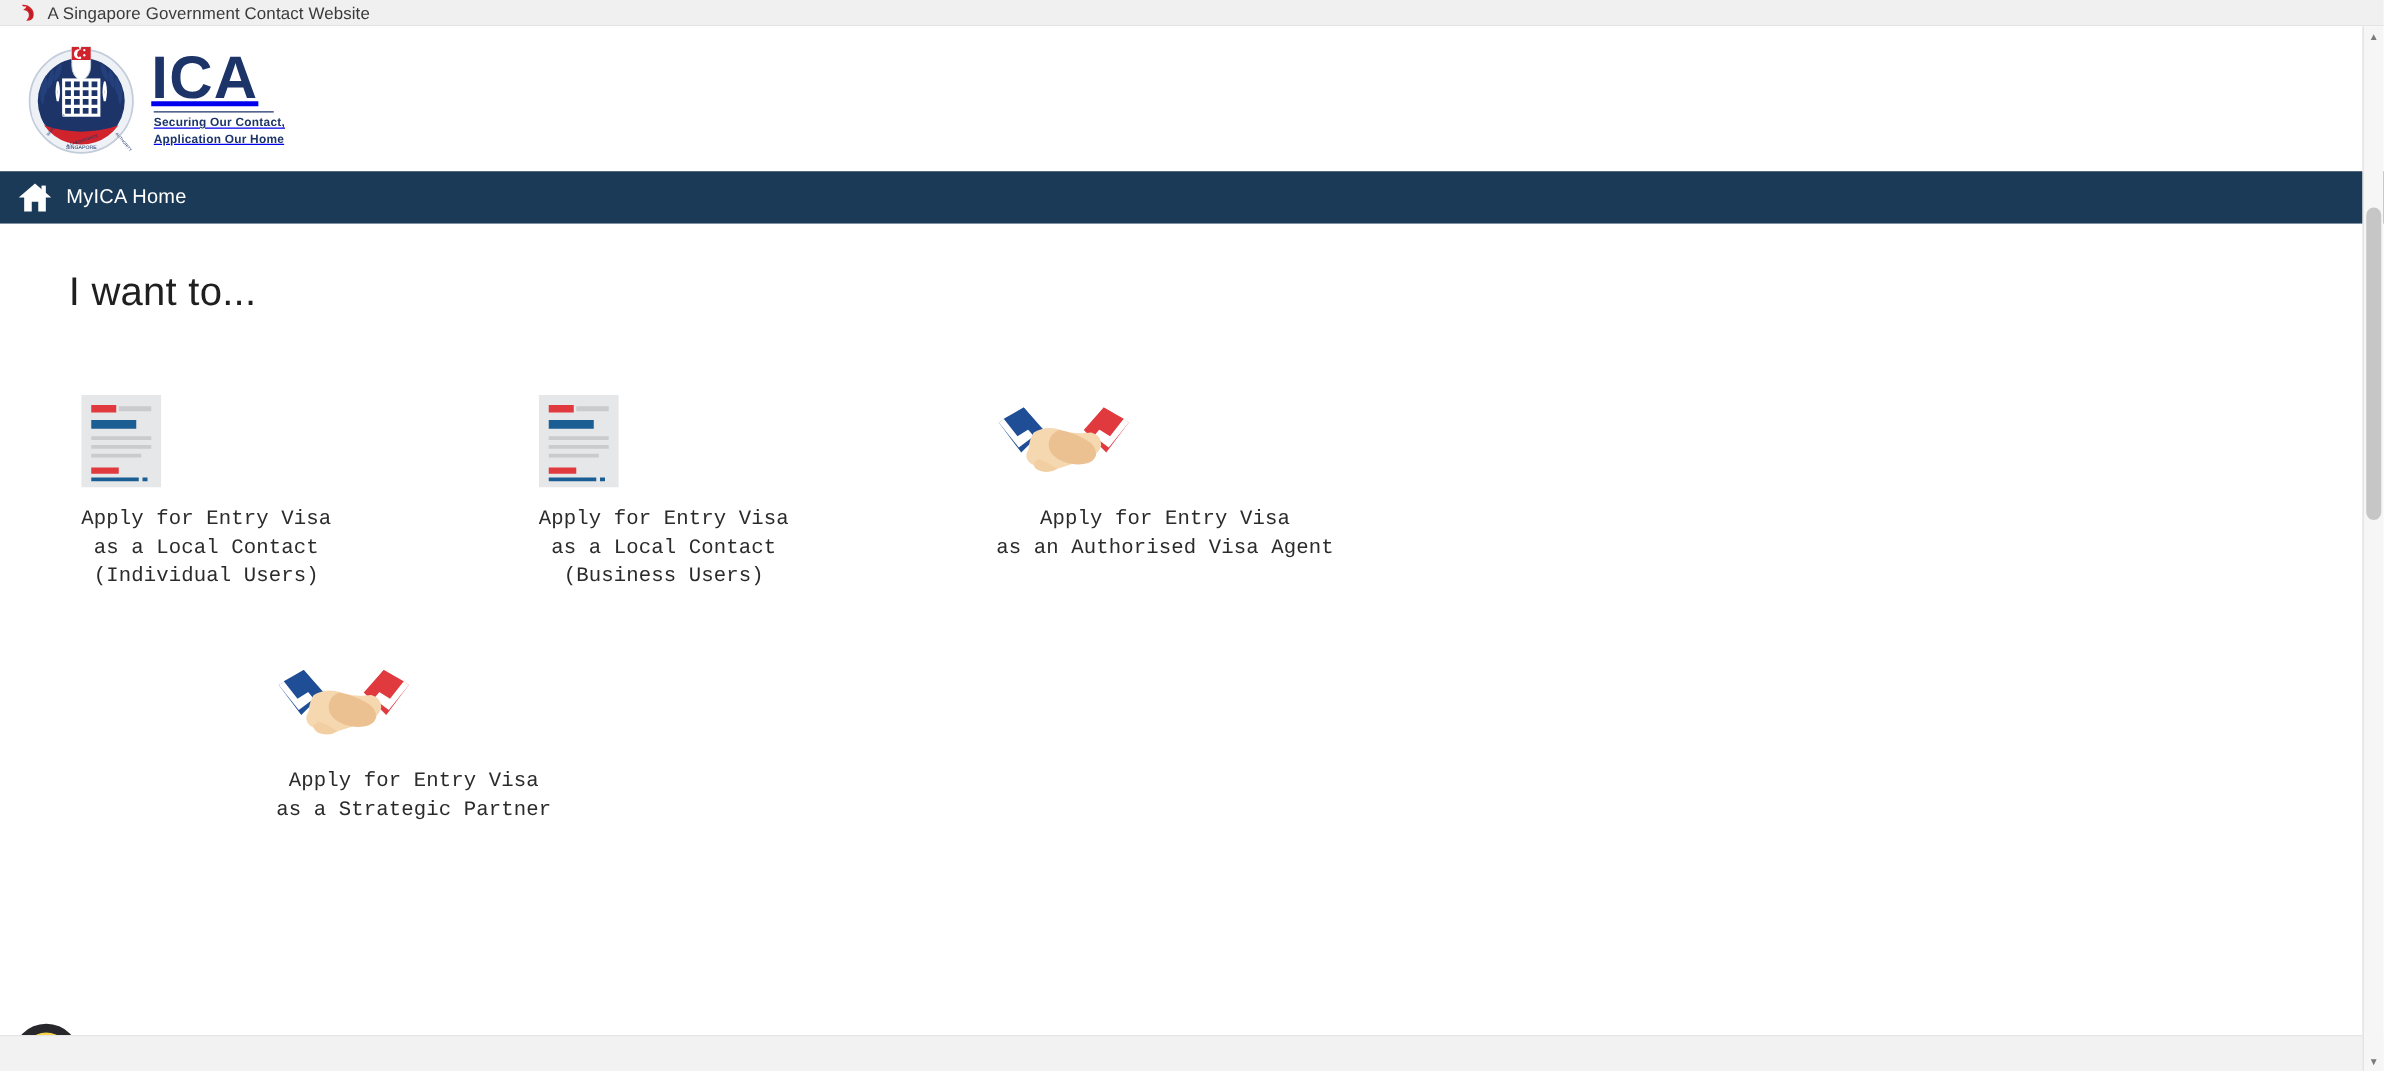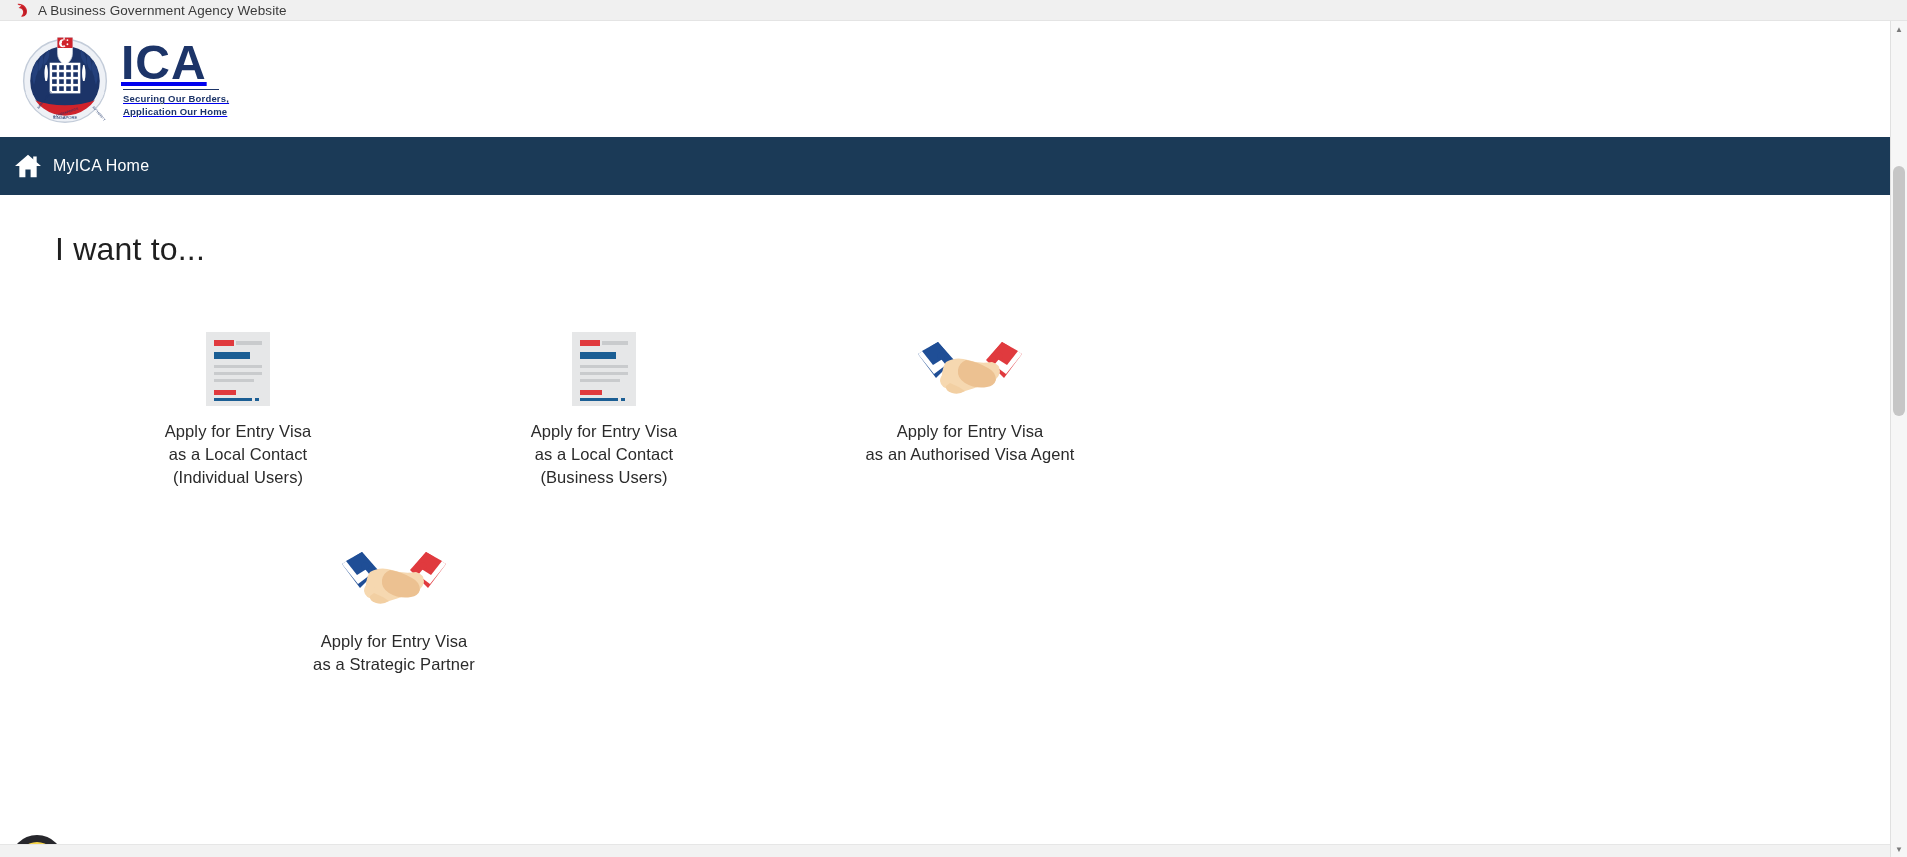--- a/index.html
+++ b/index.html
@@ -54,21 +54,21 @@
     font-size:9.5px;
     font-weight:bold;
     color:#1c3468;
     line-height:1.28;
     letter-spacing:.2px;
     margin-left:2px;
   }
 
   
   .navbar {
-    height:58px;
+    height:42px;
     background:#1b3a57;
     display:flex;
     align-items:center;
     padding-left:14px;
     gap:11px;
   }
   .home-icon { width:28px; height:26px; flex:none; display:block; }
   .nav-label {
     color:#ffffff;
     font-size:16px;
@@ -90,25 +90,26 @@
     margin:36px 0 0 0;
     letter-spacing:.2px;
   }
 
   .tiles-area { margin-top:46px; }
   .tile-row { display:flex; }
   .tile {
     width:366px;
     display:flex;
     flex-direction:column;
-    align-items:center;
+    align-items:flex-start;
     padding:14px 8px 12px 8px;
     text-decoration:none;
     border:2px solid transparent;
     background:transparent;
+    font-family:Liberation Mono, monospace;
   }
   .tile-icon {
     height:78px;
     display:flex;
     align-items:center;
     justify-content:center;
     margin-bottom:12px;
   }
   .tile-label {
     text-align:center;
@@ -168,21 +169,21 @@
   }
 </style>
 </head>
 <body>
 
 <div class="gov-banner">
   <svg class="lion-icon" viewBox="0 0 32 32">
     <path d="M7 4 C12 3 18 5 22 9 C26 13 27 19 25 24 C23 28 18 30 14 29 C17 26 19 22 18 18 C17 14 13 12 9 12 C12 10 14 8 14 6 C12 7 9 7 7 4 Z" fill="#d0232b"></path>
     <path d="M16 10 C20 11 23 14 24 18 C25 22 23 26 20 28 C22 24 22 20 20 17 C18 14 16 12 16 10 Z" fill="#b51c26"></path>
   </svg>
-  <span class="gov-banner-text">A Business Government Agency Website</span>
+  <span class="gov-banner-text">A Singapore Government Contact Website</span>
 </div>
 
 <header class="site-header">
   <a class="logo-wrap" href="#">
     <svg class="crest" viewBox="0 0 100 100">
       <circle cx="50" cy="52" r="44" fill="#eef1f6" stroke="#c3ccd9" stroke-width="1.5"></circle>
       <circle cx="50" cy="52" r="37" fill="#1c3468"></circle>
 
       <g fill="#24407c">
         <path d="M17 36 q-4 10 0 20 q4 -10 0 -20 Z"></path>
@@ -229,21 +230,21 @@
       <path d="M50 89 a39 39 0 0 0 37 -27 l5 2 a44 44 0 0 1 -42 30 a44 44 0 0 1 -42 -30 l5 -2 a39 39 0 0 0 37 27 Z" fill="#eef1f6"></path>
       <text x="50" y="93" font-size="4.4" fill="#1c3468" text-anchor="middle" font-family="Liberation Sans, sans-serif">SINGAPORE</text>
       <text x="22" y="82" font-size="3.4" fill="#1c3468" transform="rotate(-52 22 82)" font-family="Liberation Sans, sans-serif">IMMIGRATION</text>
       <text x="79" y="80" font-size="3.4" fill="#1c3468" transform="rotate(50 79 80)" font-family="Liberation Sans, sans-serif">AUTHORITY</text>
       <text x="38" y="91" font-size="3.4" fill="#1c3468" transform="rotate(-18 38 91)" font-family="Liberation Sans, sans-serif">&amp; CHECKPOINTS</text>
     </svg>
     <span class="logo-text">
       <span class="logo-ica">ICA</span>
       <span class="logo-rule"></span>
       <span class="logo-tagline">
-        <span>Securing Our Borders,</span><br>
+        <span>Securing Our Contact,</span><br>
         <span>Application Our Home</span>
       </span>
     </span>
   </a>
 </header>
 
 <nav class="navbar">
   <a href="#" style="display:flex;align-items:center;gap:11px;text-decoration:none;">
     <svg class="home-icon" viewBox="0 0 32 30">
       <path d="M16 2 L31 15 H26 V28 H19 V19 H13 V28 H6 V15 H1 Z" fill="#ffffff"></path>

